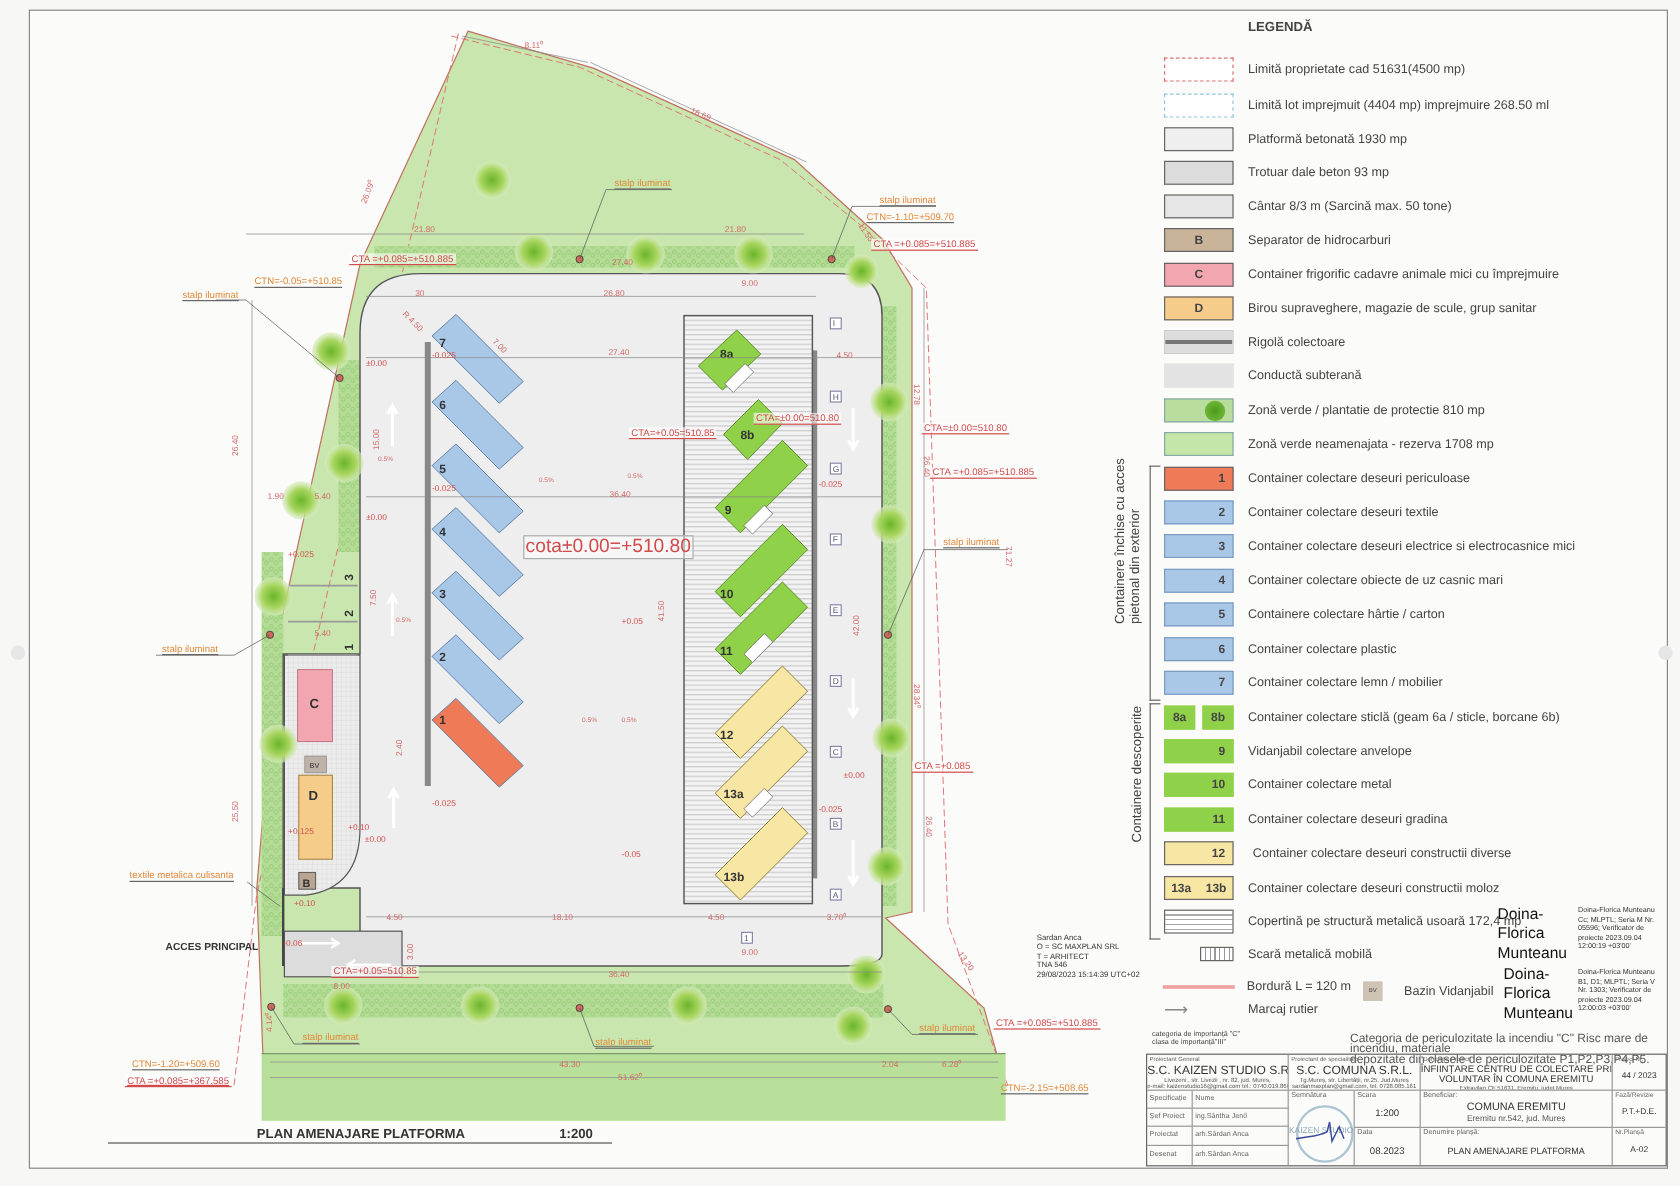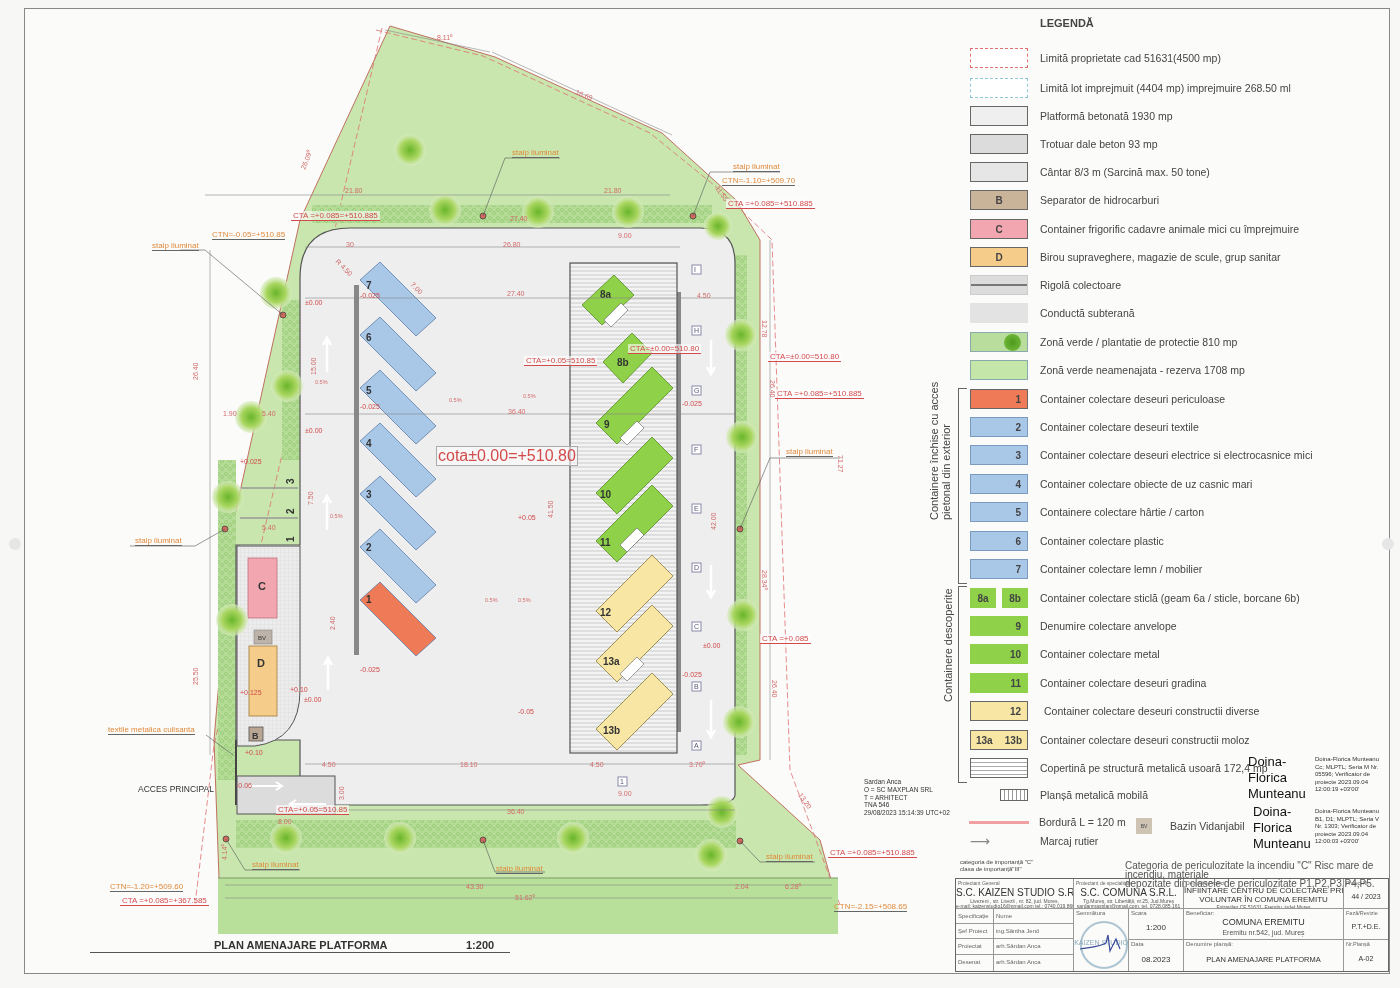--- a/index.html
+++ b/index.html
@@ -326,34 +326,34 @@
 <div class="lbl-orange" style="left:722px;top:176px;">CTN=-1.10=+509.70</div>
 <div class="lbl-box" style="left:726px;top:199px;">CTA =+0.085=+510.885</div>
 <div class="lbl-box" style="left:524px;top:356px;">CTA=+0.05=510.85</div>
 <div class="lbl-box" style="left:628px;top:344px;">CTA=±0.00=510.80</div>
 <div class="lbl-box" style="left:768px;top:352px;">CTA=±0.00=510.80</div>
 <div class="lbl-box" style="left:775px;top:389px;">CTA =+0.085=+510.885</div>
 <div class="lbl-box" style="left:760px;top:634px;">CTA =+0.085</div>
 <div class="lbl-box" style="left:276px;top:805px;">CTA=+0.05=510.85</div>
 <div class="lbl-box" style="left:828px;top:848px;">CTA =+0.085=+510.885</div>
 <div class="lbl-orange" style="left:110px;top:882px;">CTN=-1.20=+509.60</div>
-<div class="lbl-box" style="left:120px;top:896px;">CTA =+0.085=+367.585</div>
+<div class="lbl-box" style="left:104px;top:896px;text-decoration:underline;">CTA =+0.085=+367.585</div>
 <div class="lbl-orange" style="left:834px;top:902px;">CTN=-2.15=+508.65</div>
 
 <div class="lbl-orange" style="left:152px;top:241px;">stalp iluminat</div>
 <div class="lbl-orange" style="left:512px;top:148px;">stalp iluminat</div>
 <div class="lbl-orange" style="left:733px;top:162px;">stalp iluminat</div>
 <div class="lbl-orange" style="left:135px;top:536px;">stalp iluminat</div>
 <div class="lbl-orange" style="left:786px;top:447px;">stalp iluminat</div>
 <div class="lbl-orange" style="left:252px;top:860px;">stalp iluminat</div>
 <div class="lbl-orange" style="left:496px;top:864px;">stalp iluminat</div>
 <div class="lbl-orange" style="left:766px;top:852px;">stalp iluminat</div>
 <div class="lbl-orange" style="left:108px;top:725px;">textile metalica culisanta</div>
 
-<div class="abs" style="left:138px;top:784px;font-size:8.5px;font-weight:normal;color:#333;">ACCES PRINCIPAL</div>
+<div class="abs" style="left:138px;top:784px;font-size:8.5px;font-weight:bold;color:#333;">ACCES PRINCIPAL</div>
 
 <div class="abs" style="left:214px;top:939px;font-size:11px;font-weight:bold;color:#333;">PLAN AMENAJARE PLATFORMA</div>
 <div class="abs" style="left:466px;top:939px;font-size:11px;font-weight:bold;color:#333;">1:200</div>
 <div class="abs" style="left:90px;top:952px;width:420px;border-top:1px solid #555;"></div>
 
 <div class="cert">
   <div>Sardan Anca</div>
   <div>O = SC MAXPLAN SRL</div>
   <div>T = ARHITECT</div>
   <div>TNA 546</div>
@@ -450,21 +450,21 @@
 
 <div class="leg-row" style="top:586px">
   <div style="display:flex;margin-right:12px">
     <div class="leg-swatch center" style="background:#8fd149;border-color:#8fd149;width:26px;margin-right:6px">8a</div>
     <div class="leg-swatch center" style="background:#8fd149;border-color:#8fd149;width:26px;margin-right:0">8b</div>
   </div>
   <span class="leg-label">Container colectare sticlă (geam 6a / sticle, borcane 6b)</span>
 </div>
 <div class="leg-row" style="top:614px">
   <div class="leg-swatch" style="background:#8fd149;border-color:#8fd149">9</div>
-  <span class="leg-label">Denumire colectare anvelope</span>
+  <span class="leg-label">Vidanjabil colectare anvelope</span>
 </div>
 <div class="leg-row" style="top:642px">
   <div class="leg-swatch" style="background:#8fd149;border-color:#8fd149">10</div>
   <span class="leg-label">Container colectare metal</span>
 </div>
 <div class="leg-row" style="top:671px">
   <div class="leg-swatch" style="background:#8fd149;border-color:#8fd149">11</div>
   <span class="leg-label">Container colectare deseuri gradina</span>
 </div>
 <div class="leg-row" style="top:699px">
@@ -477,21 +477,21 @@
       <span>13b</span>
     </div>
   <span class="leg-label">Container colectare deseuri constructii moloz</span>
 </div>
 <div class="leg-row" style="top:756px">
   <div class="leg-swatch" style="background:repeating-linear-gradient(#fff 0 3px,#aaa 3px 4px)"></div>
   <span class="leg-label">Copertină pe structură metalică usoară 172,4 mp</span>
 </div>
 <div class="leg-row" style="top:783px;left:1000px">
   <div class="leg-swatch" style="width:28px;height:12px;background:repeating-linear-gradient(90deg,#fff 0 3px,#999 3px 4px);margin-right:12px"></div>
-  <span class="leg-label">Planșă metalică mobilă</span>
+  <span class="leg-label">Scară metalică mobilă</span>
 </div>
 <div class="leg-row" style="top:810px">
   <div style="width:60px;height:3px;background:#f0a0a0;margin-right:10px;margin-left:-1px"></div>
   <span class="leg-label">Bordură L = 120 m</span>
 </div>
 <div class="leg-row" style="top:829px">
   <div style="width:60px;margin-right:10px;color:#888;font-size:14px;line-height:10px">⟶</div>
   <span class="leg-label">Marcaj rutier</span>
 </div>
 <div class="leg-row" style="top:814px;left:1136px">

